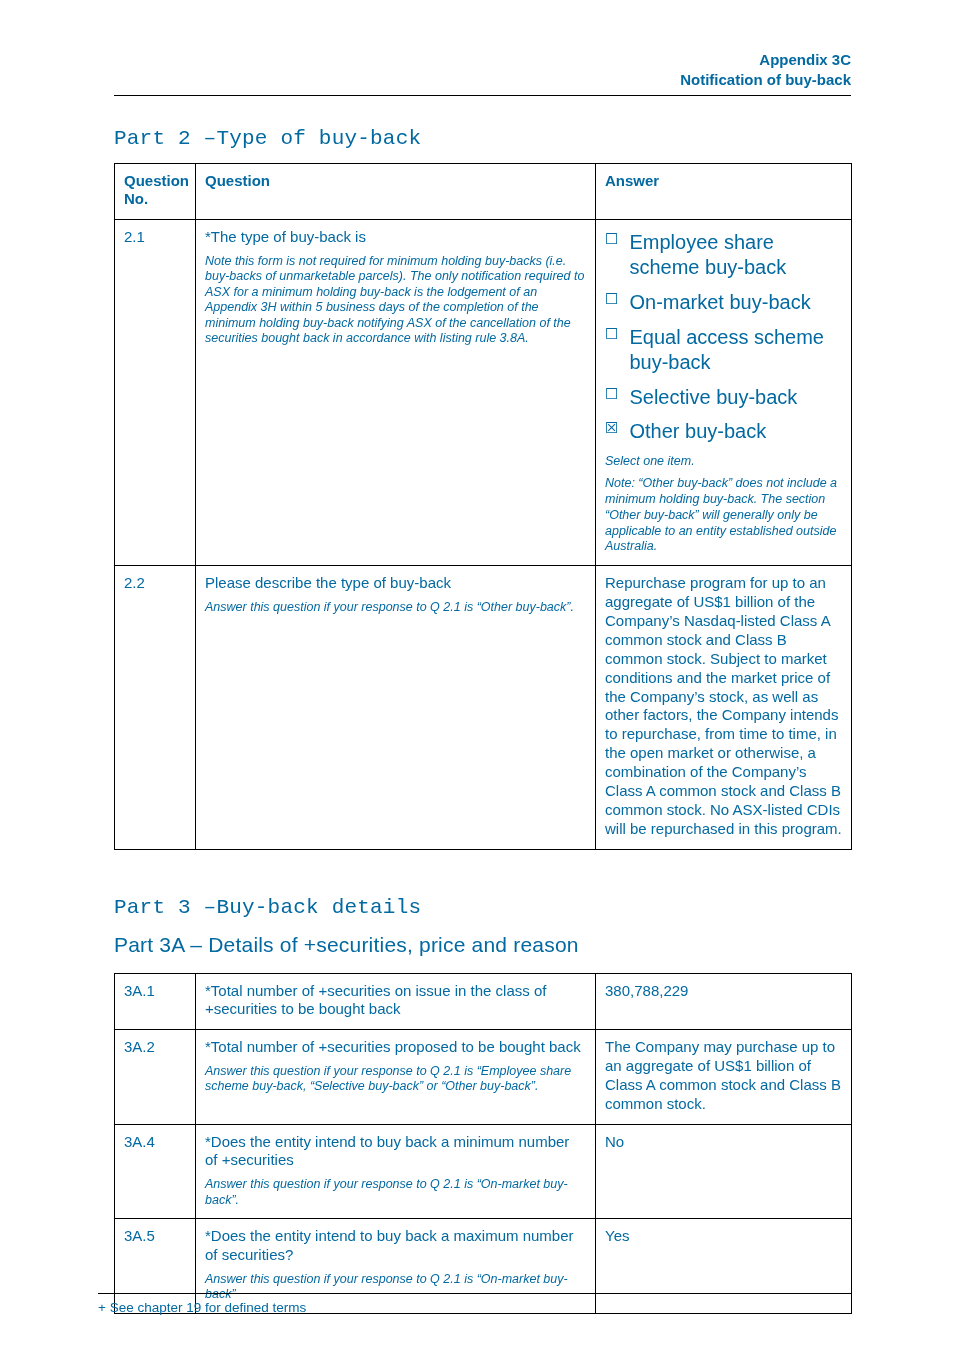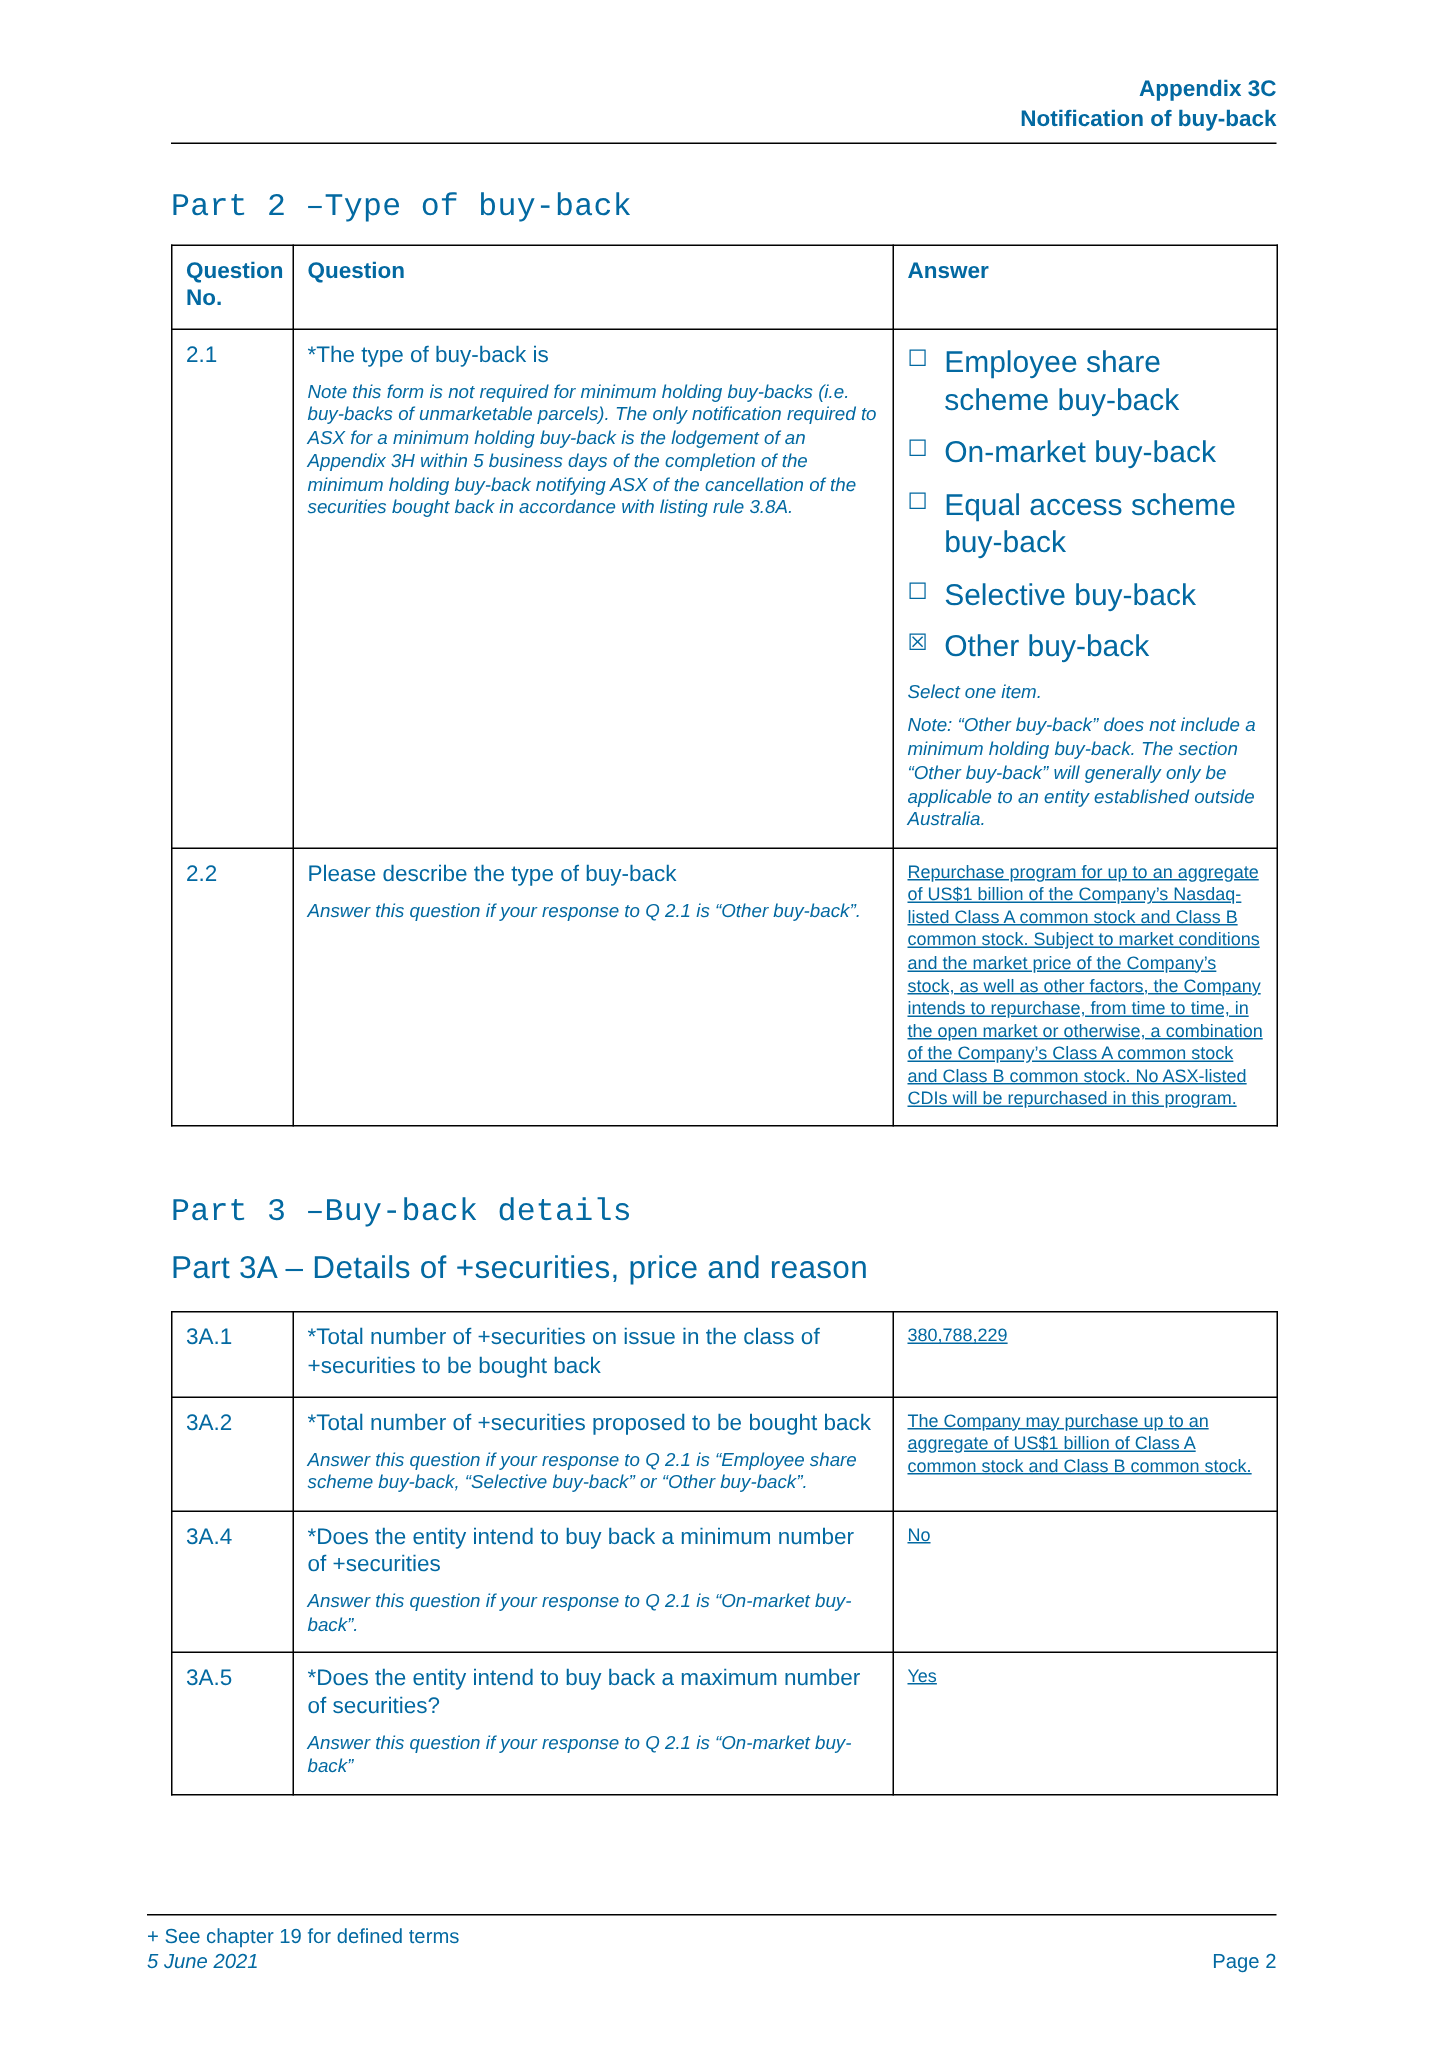--- a/index.html
+++ b/index.html
@@ -56,21 +56,21 @@
   col.c-q  { width: 400px; }
   col.c-a  { width: 256px; }
   th { font-weight: bold; }
   .q-title { font-size: 15px; line-height: 1.25; }
   .q-note {
     font-style: italic;
     font-size: 12.5px;
     line-height: 1.24;
     margin-top: 7px;
   }
-  .answer-text { font-size: 12px; line-height: 1.26; text-decoration: underline; }
+  .answer-text { font-size: 15px; line-height: 1.26; }
   
   .opt-list { display: flex; flex-direction: column; gap: 9px; margin-top: 2px; }
   .opt { display: flex; align-items: flex-start; }
   .box {
     font-family: "DejaVu Sans", sans-serif;
     font-size: 15px;
     line-height: 1.2;
     margin-right: 11px;
     flex: 0 0 auto;
   }
@@ -208,19 +208,15 @@
       </td>
       <td>
         <div class="answer-text">Yes</div>
       </td>
     </tr>
   </tbody>
     </table>
 
   <div class="footer">
     <div>+ See chapter 19 for defined terms</div>
-    <div class="footer-row2">
-      <span class="footer-date">5 June 2021</span>
-      <span>Page 2</span>
-    </div>
   </div>
 
 </div>
 
 </body></html>

